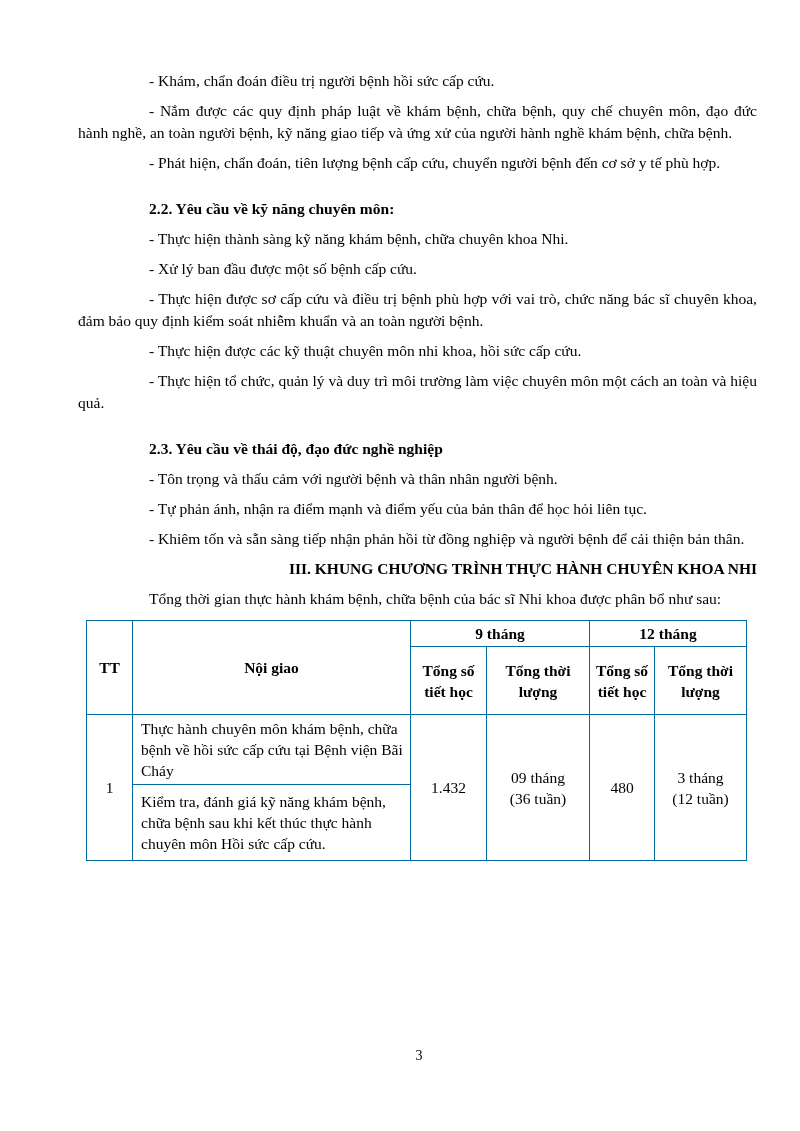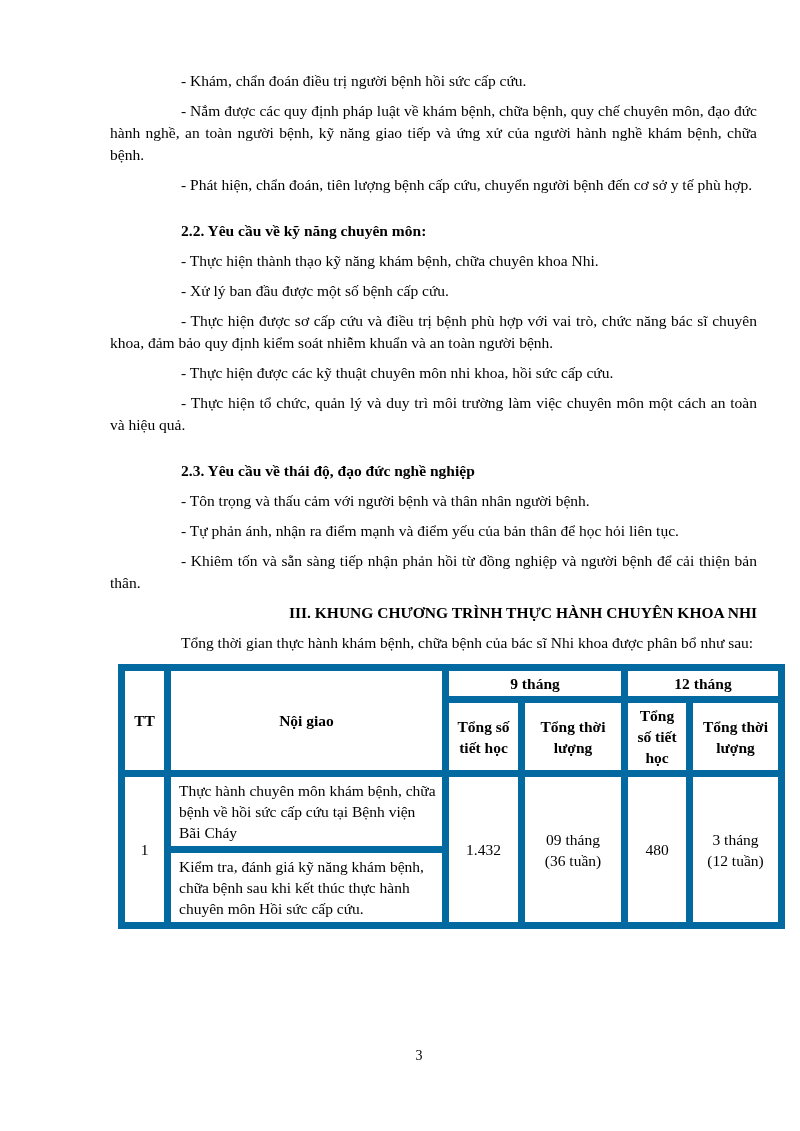--- a/index.html
+++ b/index.html
@@ -5,21 +5,21 @@
   * { margin: 0; padding: 0; box-sizing: border-box; }
   html, body { background: #ffffff; }
   body {
     width: 800px; height: 1131px;
     font-family: "Liberation Serif", "DejaVu Serif", serif;
     color: #000000;
   }
   .page {
     position: relative;
     width: 800px; height: 1131px;
-    padding: 70px 43px 0 110px;
+    padding: 70px 43px 0 78px;
     background: #ffffff;
     overflow: hidden;
   }
   .para {
     font-size: 15.5px;
     line-height: 22px;
     text-align: justify;
     text-indent: 71px;
     margin-bottom: 8px;
   }
@@ -30,21 +30,21 @@
     font-weight: bold;
   }
   table.khung {
     border-collapse: collapse;
     table-layout: fixed;
     width: 660px;
     margin-left: 8px;
     margin-top: 10px;
   }
   table.khung td {
-    border: 7px solid #0369a1;
+    border: 1px solid #0369a1;
     font-size: 15.5px;
     line-height: 21px;
     vertical-align: middle;
     overflow: hidden;
   }
   td.th {
     font-weight: bold;
     text-align: center;
     padding: 2px 3px;
   }
@@ -76,21 +76,21 @@
 <body>
 
 <div class="page">
 
   <p class="para">- Khám, chẩn đoán điều trị người bệnh hồi sức cấp cứu.</p>
   <p class="para">- Nắm được các quy định pháp luật về khám bệnh, chữa bệnh, quy chế chuyên môn, đạo đức hành nghề, an toàn người bệnh, kỹ năng giao tiếp và ứng xử của người hành nghề khám bệnh, chữa bệnh.</p>
   <p class="para">- Phát hiện, chẩn đoán, tiên lượng bệnh cấp cứu, chuyển người bệnh đến cơ sở y tế phù hợp.</p>
 
   <p class="para bold">2.2. Yêu cầu về kỹ năng chuyên môn:</p>
 
-  <p class="para">- Thực hiện thành thạo kỹ năng khám bệnh, chữa chuyên khoa Nhi.</p>
+  <p class="para">- Thực hiện thành sàng kỹ năng khám bệnh, chữa chuyên khoa Nhi.</p>
   <p class="para">- Xử lý ban đầu được một số bệnh cấp cứu.</p>
   <p class="para">- Thực hiện được sơ cấp cứu và điều trị bệnh phù hợp với vai trò, chức năng bác sĩ chuyên khoa, đảm bảo quy định kiểm soát nhiễm khuẩn và an toàn người bệnh.</p>
   <p class="para">- Thực hiện được các kỹ thuật chuyên môn nhi khoa, hồi sức cấp cứu.</p>
   <p class="para">- Thực hiện tổ chức, quản lý và duy trì môi trường làm việc chuyên môn một cách an toàn và hiệu quả.</p>
 
   <p class="para bold">2.3. Yêu cầu về thái độ, đạo đức nghề nghiệp</p>
 
   <p class="para">- Tôn trọng và thấu cảm với người bệnh và thân nhân người bệnh.</p>
   <p class="para">- Tự phản ánh, nhận ra điểm mạnh và điểm yếu của bản thân để học hỏi liên tục.</p>
   <p class="para">- Khiêm tốn và sẵn sàng tiếp nhận phản hồi từ đồng nghiệp và người bệnh để cải thiện bản thân.</p>

